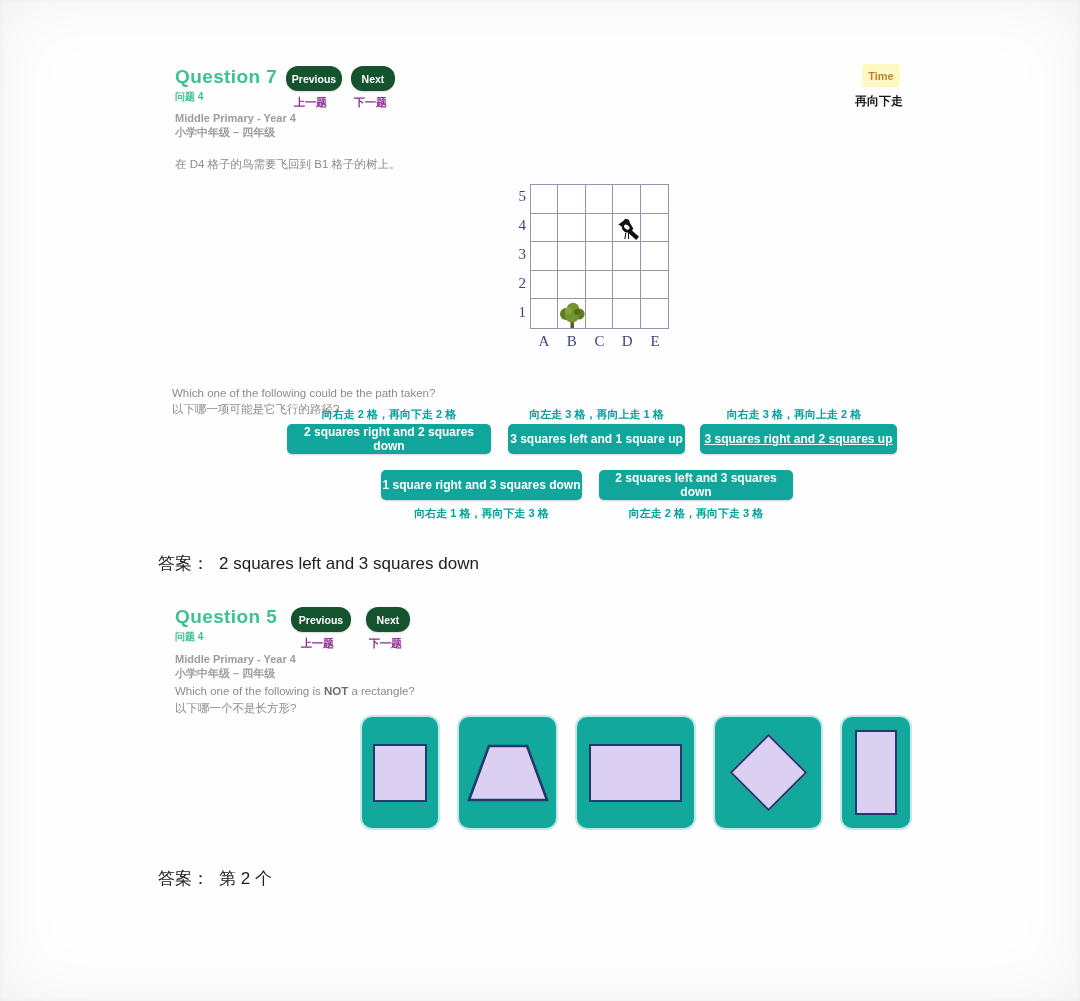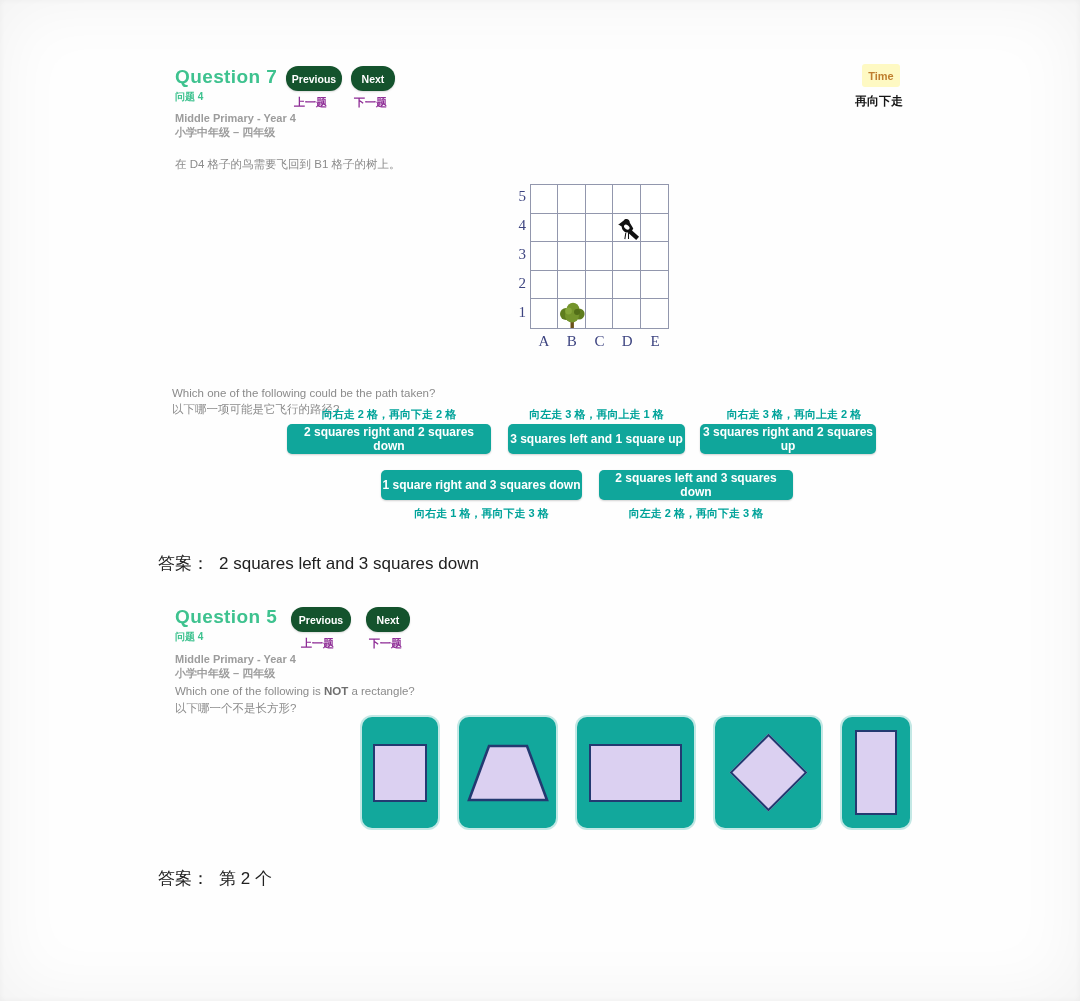--- a/index.html
+++ b/index.html
@@ -150,21 +150,21 @@
 
   <div class="prompt" style="left:172px; top:387px;">Which one of the following could be the path taken?</div>
   <div class="prompt" style="left:172px; top:402px;">以下哪一项可能是它飞行的路径?</div>
 
   <div class="optzh" style="left:287px; top:407px; width:204px;">向右走 2 格，再向下走 2 格</div>
   <div class="optzh" style="left:508px; top:407px; width:177px;">向左走 3 格，再向上走 1 格</div>
   <div class="optzh" style="left:700px; top:407px; width:188px;">向右走 3 格，再向上走 2 格</div>
 
   <button class="optbtn" style="left:287px; top:424px; width:204px;">2 squares right and 2 squares down</button>
   <button class="optbtn" style="left:508px; top:424px; width:177px;">3 squares left and 1 square up</button>
-  <button class="optbtn" style="left:700px; top:424px; width:176px;">3 squares right and 2 squares up</button>
+  <button class="optbtn" style="left:700px; top:424px; width:197px;text-decoration:underline;">3 squares right and 2 squares up</button>
 
   <button class="optbtn" style="left:381px; top:470px; width:201px;">1 square right and 3 squares down</button>
   <button class="optbtn" style="left:599px; top:470px; width:194px;">2 squares left and 3 squares down</button>
 
   <div class="optzh" style="left:381px; top:506px; width:201px;">向右走 1 格，再向下走 3 格</div>
   <div class="optzh" style="left:599px; top:506px; width:194px;">向左走 2 格，再向下走 3 格</div>
 
   <div class="answer" style="left:158px; top:552px;">
     <span>答案：</span><span class="val">2 squares left and 3 squares down</span>
   </div>

